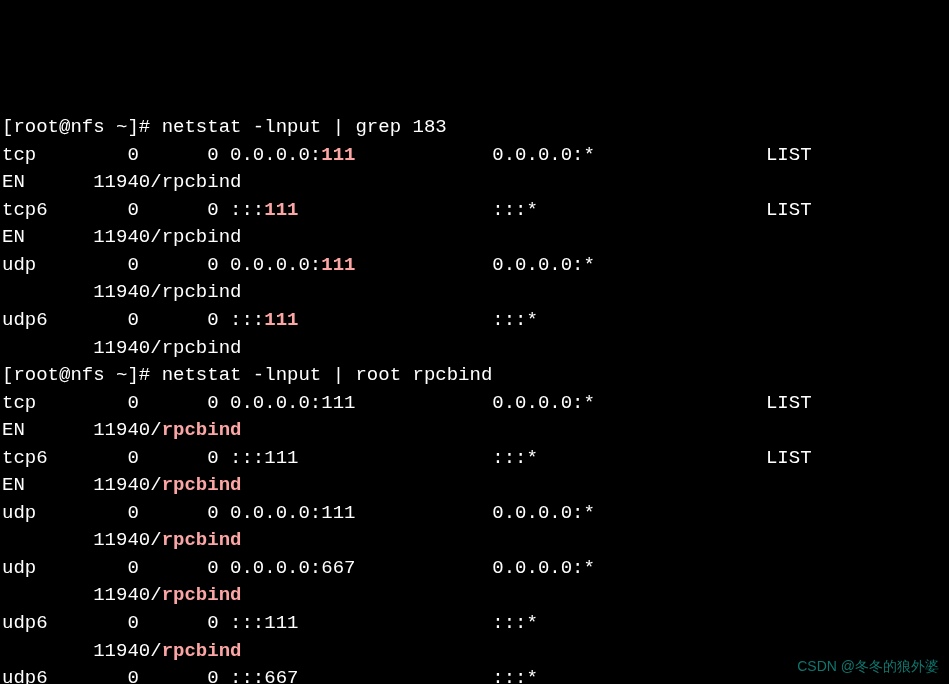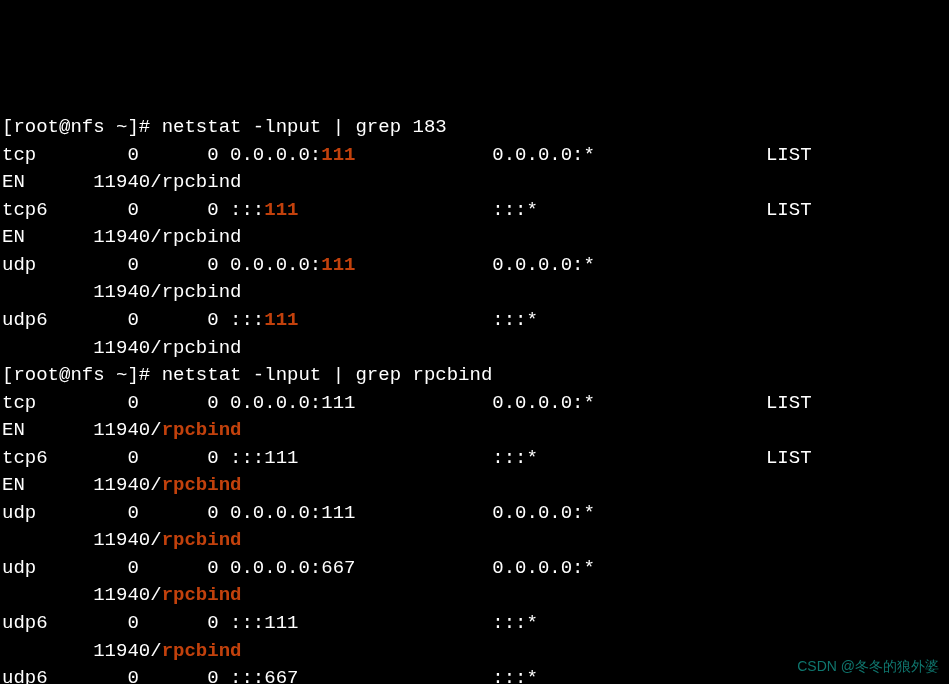--- a/index.html
+++ b/index.html
@@ -9,21 +9,21 @@
       font-family: 'Consolas', 'Monaco', 'Courier New', monospace;
       font-size: 19px;
       line-height: 1.45;
       padding: 4px 2px;
       white-space: pre;
       width: 949px;
       height: 684px;
       overflow: hidden;
       position: relative;
     }
-    .highlight { color: #c2410c; font-weight: bold; }
+    .highlight { color: #fca5a5; font-weight: bold; }
     .watermark {
       position: absolute;
       bottom: 8px;
       right: 10px;
       color: #0f766e;
       font-size: 14px;
       font-family: sans-serif;
     }
   </style>
 </head>
@@ -33,21 +33,21 @@
 
 <div><span>[root@nfs ~]# </span><span>netstat -lnput | grep 183</span>
 <div id="out1">tcp        0      0 0.0.0.0:<span class="highlight">111</span>            0.0.0.0:*               LIST
 EN      11940/rpcbind
 tcp6       0      0 :::<span class="highlight">111</span>                 :::*                    LIST
 EN      11940/rpcbind
 udp        0      0 0.0.0.0:<span class="highlight">111</span>            0.0.0.0:*
         11940/rpcbind
 udp6       0      0 :::<span class="highlight">111</span>                 :::*
         11940/rpcbind
-</div><span>[root@nfs ~]# </span><span>netstat -lnput | grep rpcbind</span>
+</div><span>[root@nfs ~]# </span><span>netstat -lnput | root rpcbind</span>
 <div id="out2">tcp        0      0 0.0.0.0:111            0.0.0.0:*               LIST
 EN      11940/<span class="highlight">rpcbind</span>
 tcp6       0      0 :::111                 :::*                    LIST
 EN      11940/<span class="highlight">rpcbind</span>
 udp        0      0 0.0.0.0:111            0.0.0.0:*
         11940/<span class="highlight">rpcbind</span>
 udp        0      0 0.0.0.0:667            0.0.0.0:*
         11940/<span class="highlight">rpcbind</span>
 udp6       0      0 :::111                 :::*
         11940/<span class="highlight">rpcbind</span>

